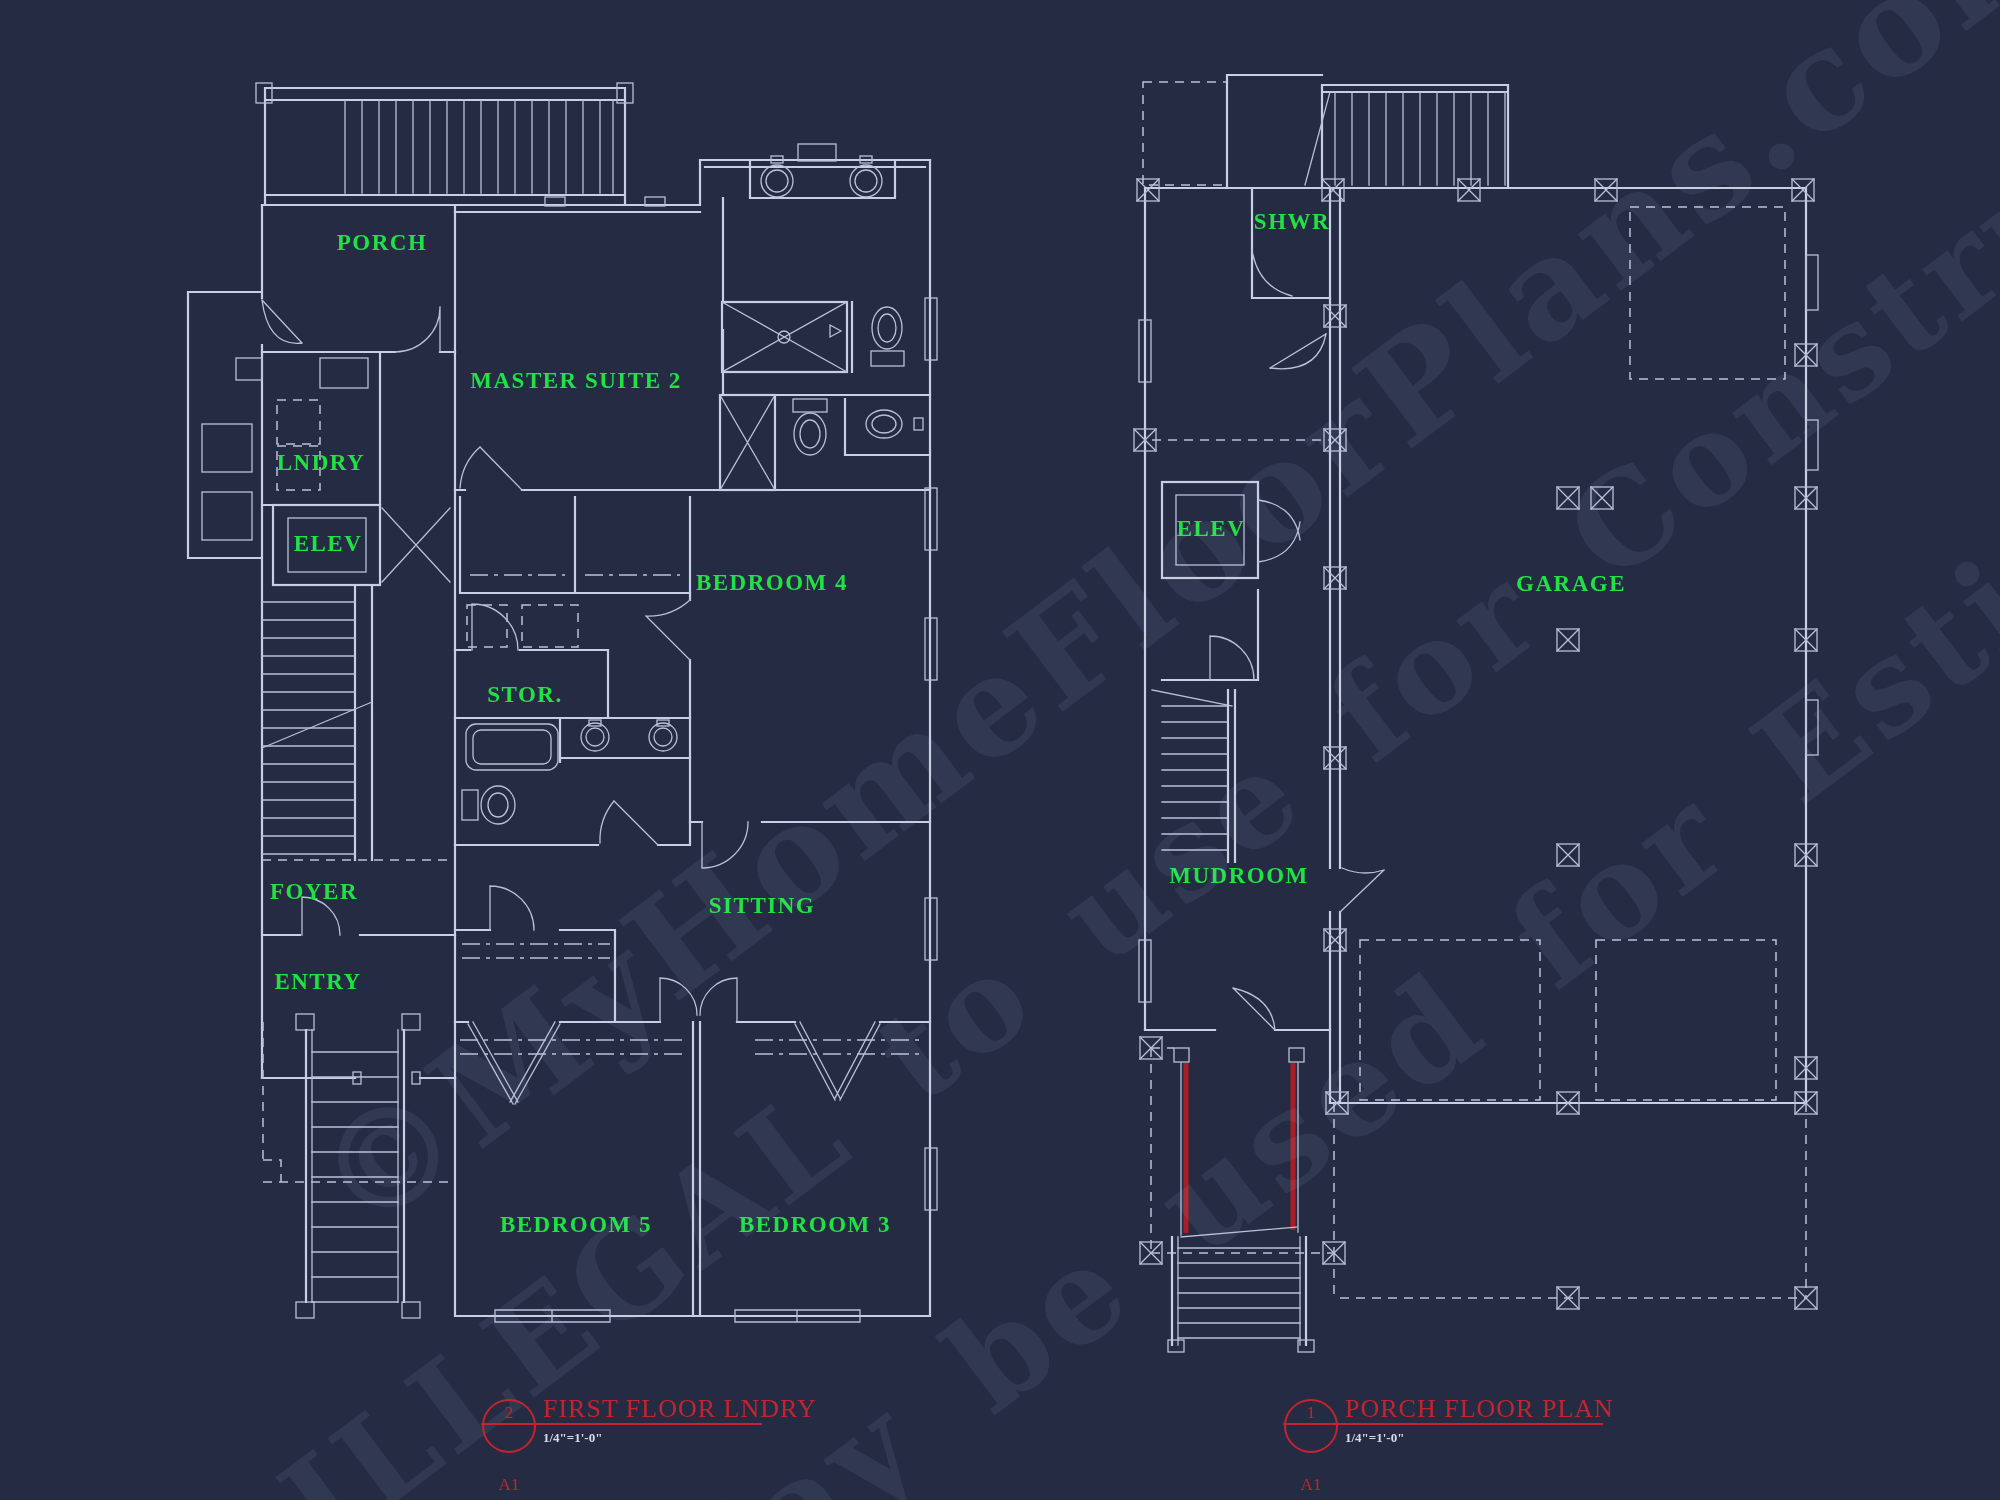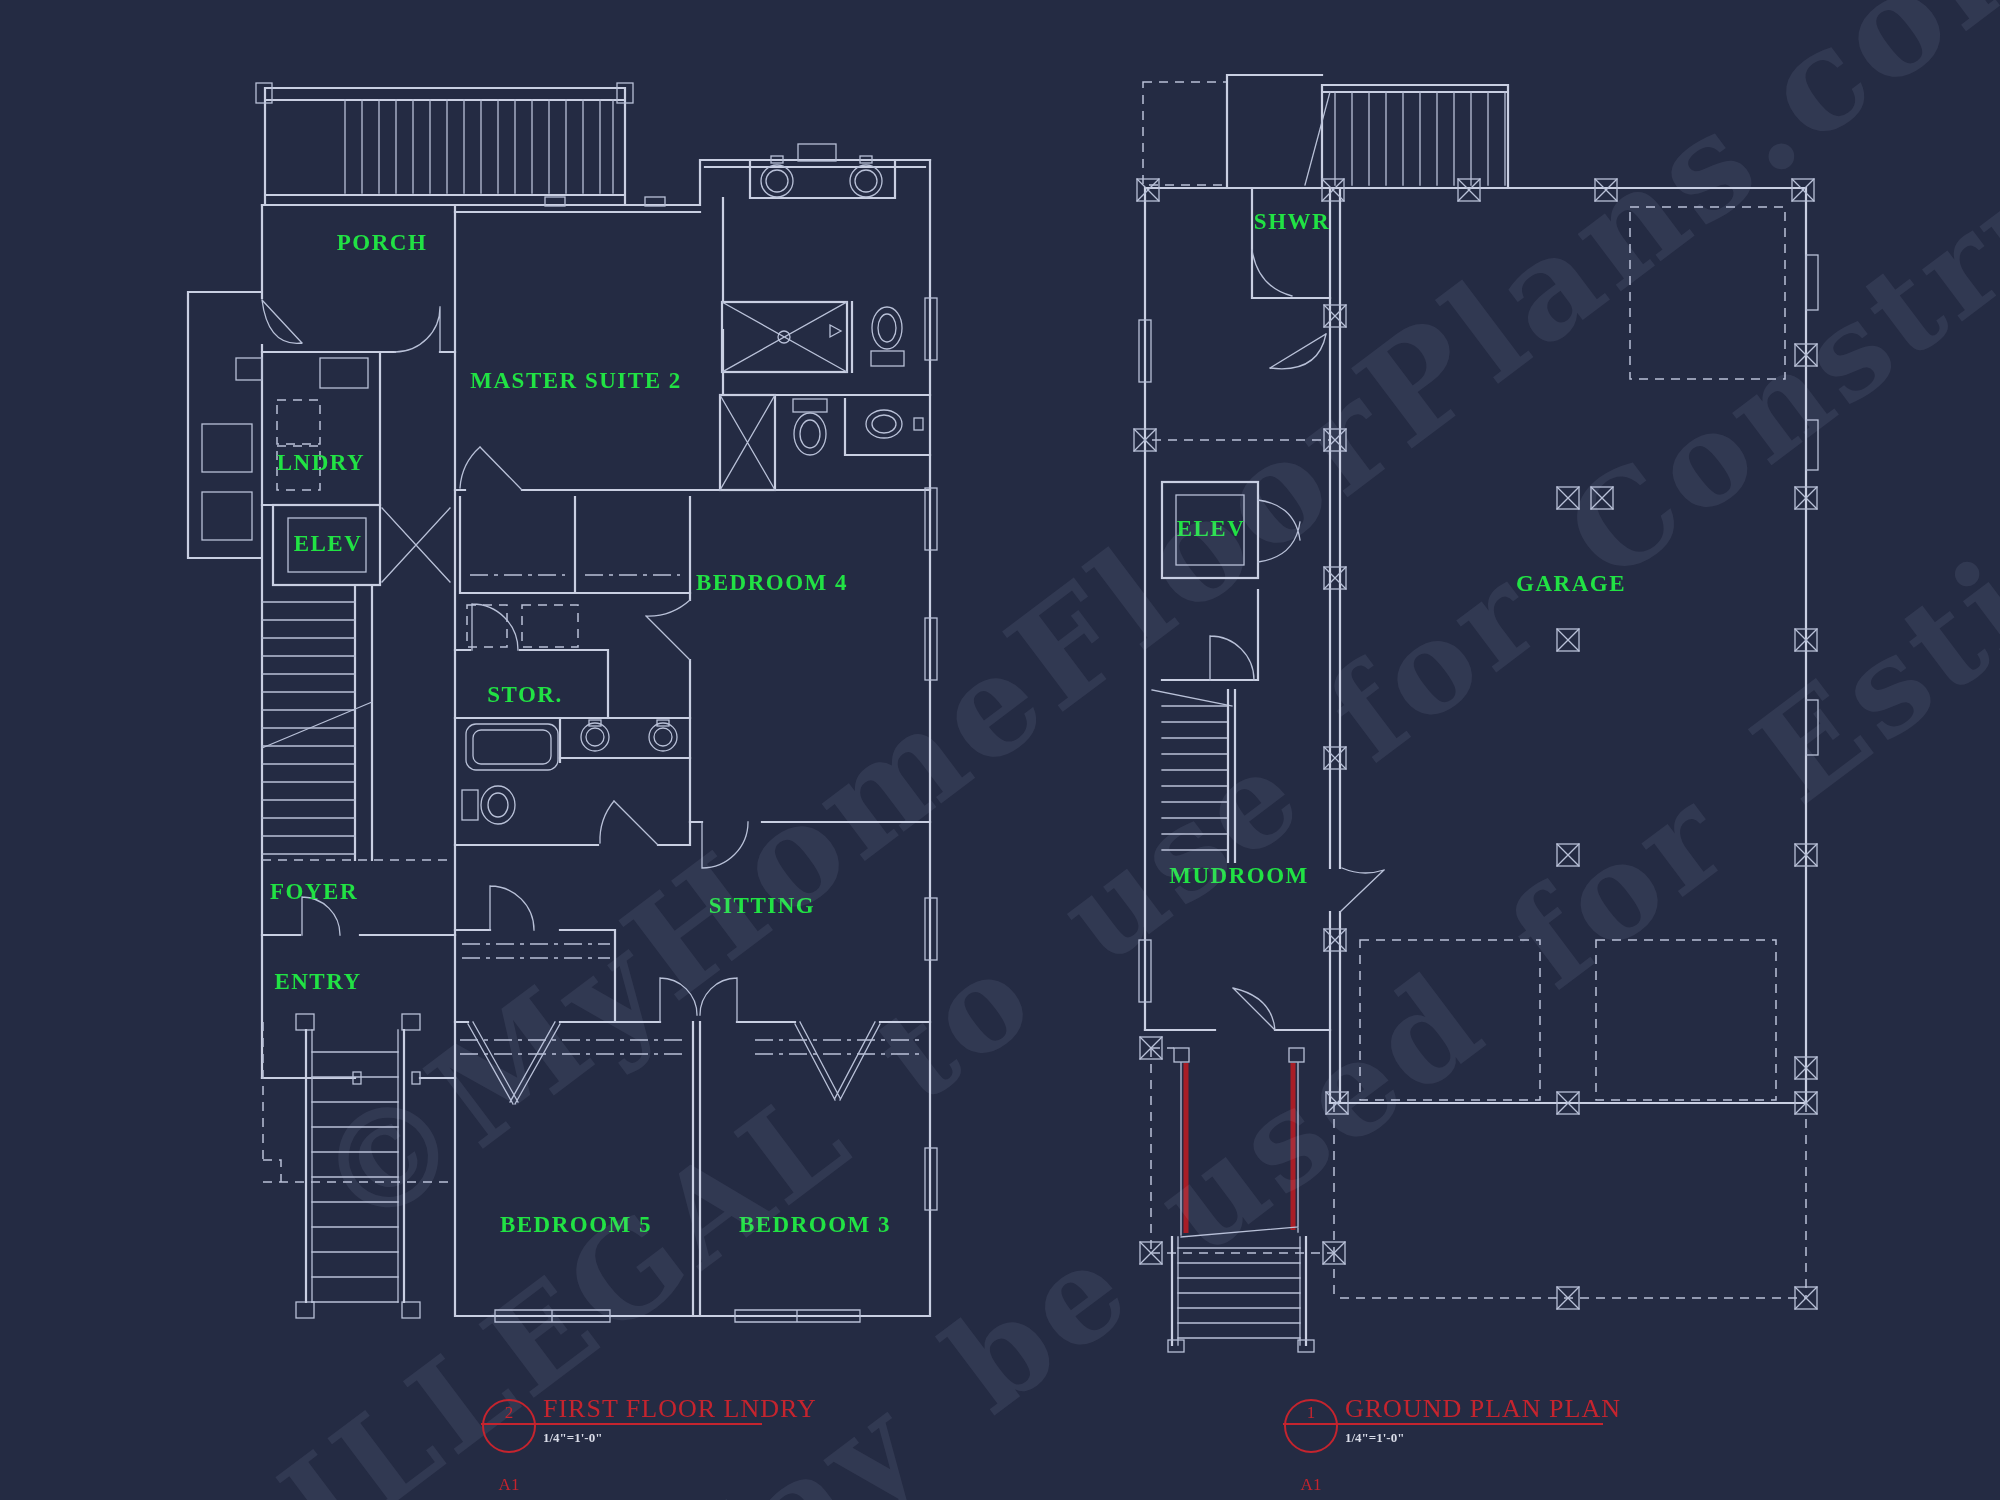--- a/index.html
+++ b/index.html
@@ -335,17 +335,17 @@
     <div class="tb-label" style="left:543px; top:1394px;">FIRST FLOOR LNDRY</div>
     <div class="tb-scale" style="left:543px; top:1430px;">1/4"=1'-0"</div>
   </div>
 
   <div>
     <div class="tb-line" style="left:1283px; top:1423px; width:320px;"></div>
     <div class="tb-circle" style="left:1284px; top:1399px;">
       <span class="tb-num">1</span>
       <span class="tb-sheet">A1</span>
     </div>
-    <div class="tb-label" style="left:1345px; top:1394px;">GROUND PLAN PLAN</div>
+    <div class="tb-label" style="left:1345px; top:1394px;">PORCH FLOOR PLAN</div>
     <div class="tb-scale" style="left:1345px; top:1430px;">1/4"=1'-0"</div>
   </div>
 
 </div>
 
 </body></html>

